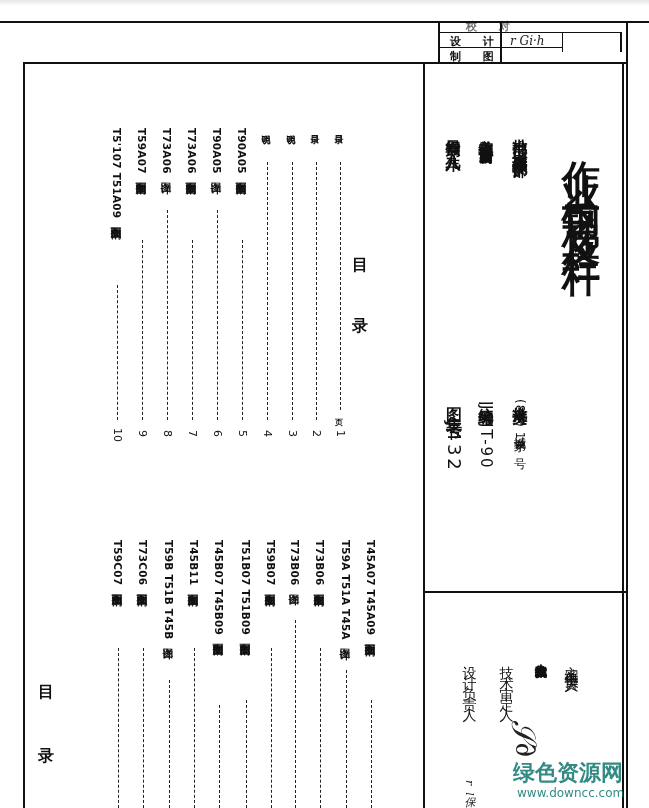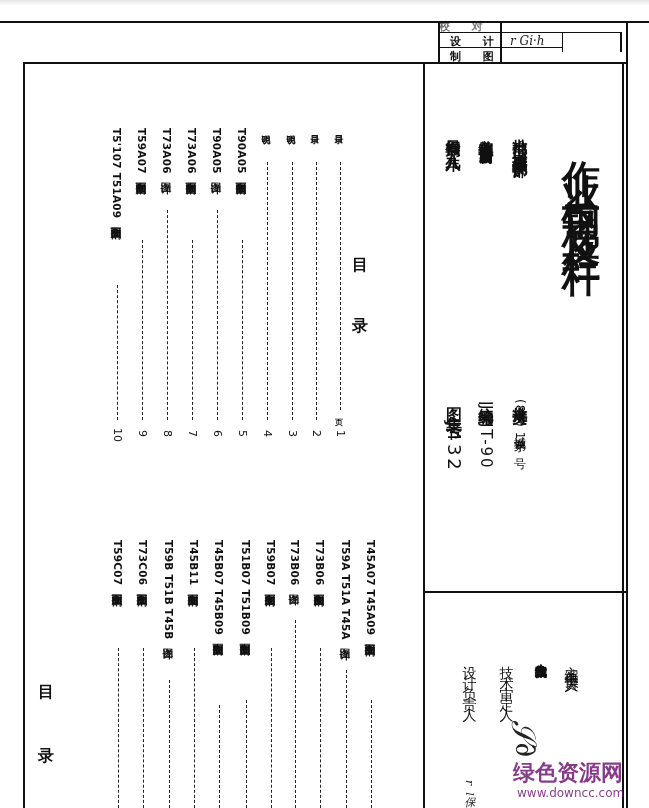--- a/index.html
+++ b/index.html
@@ -23,21 +23,21 @@
   }
   .title { font-size: 38px; font-weight: bold; letter-spacing: 14px; }
   .info  { font-size: 15px; font-weight: bold; letter-spacing: 1px; }
   .info-small { font-size: 12px; font-weight: bold; }
   .toc   { font-size: 10.5px; font-weight: bold; letter-spacing: 0.2px; }
   .pgno  { font-size: 11px; }
   .toc-head { font-size: 16px; font-weight: bold; }
   .sign  { font-size: 14px; letter-spacing: 2px; }
   .sign-small { font-size: 12px; }
   .tb-cell { position: absolute; font-size: 11px; font-weight: bold; letter-spacing: 9px; }
-  .watermark { position: absolute; color: #701a75; opacity: 0.85; font-weight: bold; white-space: nowrap; }
+  .watermark { position: absolute; color: #0f766e; opacity: 0.85; font-weight: bold; white-space: nowrap; }
   .hand { position: absolute; font-family: "DejaVu Serif", serif; font-style: italic; color: #222; white-space: nowrap; }
 </style>
 </head>
 <body>
 
 <div class="topshade"></div>
 
 <div class="line" style="left:0;top:21px;width:649px;height:2px;"></div>
 <div class="line" style="left:626px;top:22px;width:2px;height:786px;"></div>
 <div class="line" style="left:23px;top:62px;width:604px;height:2px;"></div>
@@ -46,21 +46,21 @@
 <div class="line" style="left:425px;top:591px;width:202px;height:1.5px;"></div>
 <div class="line" style="left:622px;top:62px;width:1.5px;height:746px;"></div>
 
 <div style="position:absolute;left:438px;top:22px;width:184px;height:40px;">
   <div class="line" style="left:0;top:0;width:1.5px;height:40px;"></div>
   <div class="line" style="left:62px;top:0;width:1.5px;height:40px;"></div>
   <div class="line" style="left:124px;top:10px;width:1px;height:20px;"></div>
   <div class="line" style="left:0;top:10px;width:184px;height:1px;"></div>
   <div class="line" style="left:0;top:25px;width:124px;height:1px;"></div>
   <div class="line" style="left:182px;top:10px;width:1.5px;height:20px;"></div>
-  <div class="tb-cell" style="left:1px;top:-3px;opacity:0.6;">校 对</div>
+  <div class="tb-cell" style="left:28px;top:-3px;opacity:0.6;">校 对</div>
   <div class="tb-cell" style="left:12px;top:12px;">设 计</div>
   <div class="tb-cell" style="left:12px;top:27px;">制 图</div>
   <div class="hand" style="left:72px;top:12px;font-size:12px;">r Gi·h</div>
 </div>
 
 <div class="vt title" style="left:562px;top:130px;">作业台钢梯及栏杆</div>
 
 <div class="vt info" style="left:512px;top:127px;">
   <span>批准部门</span><span style="display:inline-block;height:10px;"></span><span>城乡建设环境保护部</span>
 </div>

